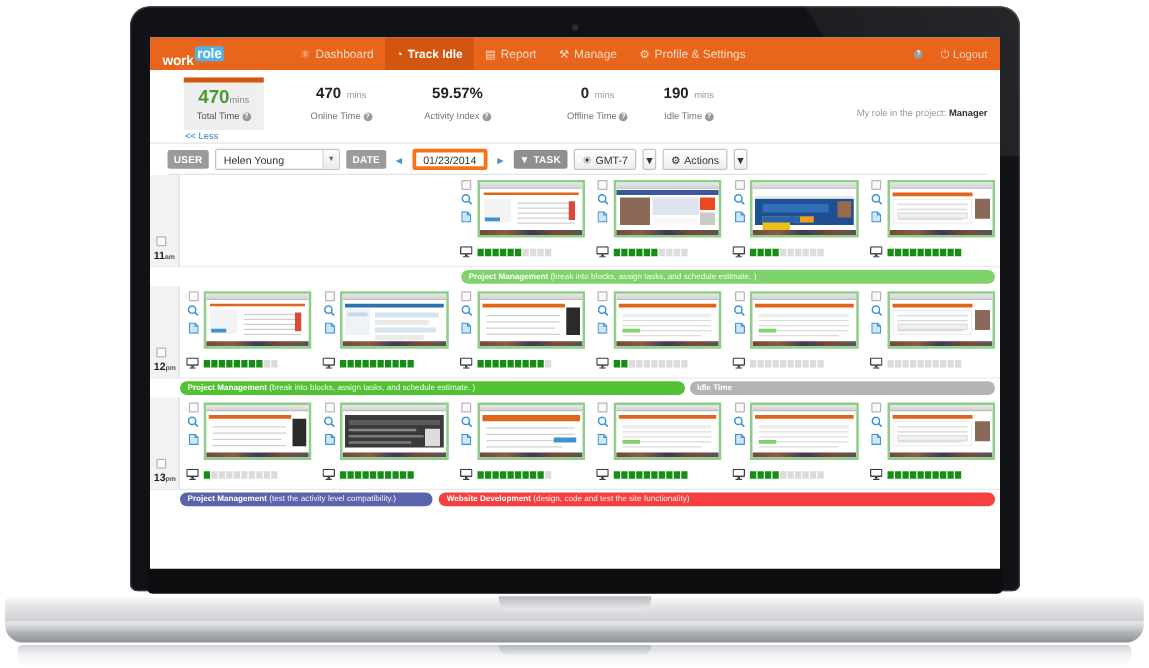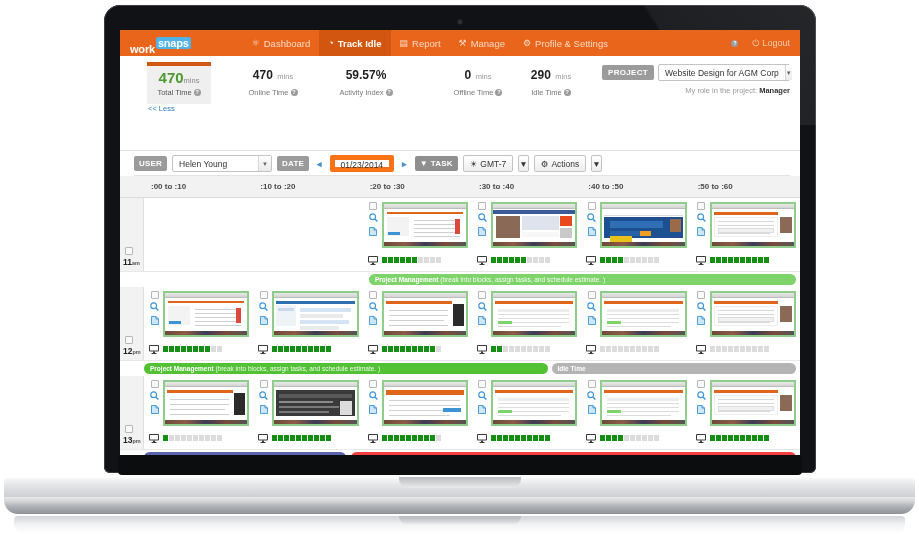--- a/index.html
+++ b/index.html
@@ -116,31 +116,31 @@
   .sel .caret {
     width: 13px; height: 15px; border-left: 1px solid #d6d6d6;
     background: linear-gradient(180deg,#fdfdfd,#eaeaea);
     display: flex; align-items: center; justify-content: center; font-size: 6px; color: #666;
   }
   .role { position: absolute; right: 10px; top: 30px; font-size: 7.5px; color: #999; }
   .role b { color: #333; }
 
   .filterbar {
     position: relative; height: 26px; border-top: 1px solid #e3e3e3;
-    display: flex; align-items: center; padding-left: 14px; gap: 5px; background: #fff; margin-top: 36px;
+    display: flex; align-items: center; padding-left: 14px; gap: 5px; background: #fff;
   }
   .ftag {
     background: #9b9b9b; color: #fff; font-size: 8px; font-weight: bold;
     padding: 3px 5px; border-radius: 2px; letter-spacing: .2px;
   }
   .ftag.icon-tag { background: #8f8f8f; display: flex; align-items: center; gap: 3px; }
   .arrowbtn { color: #4a90c4; font-size: 9px; padding: 0 3px; font-weight: bold; }
   .datebox {
-    border: 5px solid #f97316; border-radius: 2px; height: 17px; font-size: 8.5px;
-    display: flex; align-items: flex-start; padding: 0 6px; color: #333; background: #fff;
+    border: 3px solid #f97316; border-radius: 2px; height: 17px; font-size: 8.5px;
+    display: flex; align-items: center; padding: 0 6px; color: #333; background: #fff;
   }
   .btnw {
     display: flex; align-items: center; border: 1px solid #c3c3c3; border-radius: 2px; height: 17px;
     background: linear-gradient(180deg,#ffffff,#eeeeee); font-size: 8.5px; color: #333;
   }
   .btnw .txt { padding: 0 6px; display: flex; align-items: center; gap: 3px; white-space: nowrap; }
   .divider-line { position: absolute; left: 14px; right: 10px; bottom: 0; height: 1px; background: #e3e3e3; }
 
   
   .grid { position: relative; }
@@ -205,21 +205,21 @@
 
   <div class="laptop-lid">
     <div class="lid-glare"></div>
     <div class="webcam"></div>
 
     <div class="screen">
 
       <div class="topbar">
         <div class="logo">
           <span class="w1">work</span>
-            <span class="w2">snaps</span>
+            <span class="w2">role</span>
         </div>
         <div class="nav">
           <div class="nav-item">
             <span class="nav-ico">⚛</span>
             <span>Dashboard</span>
           </div>
           <div class="nav-item active">
             <span class="nav-ico">◔</span>
             <span>Track Idle</span>
           </div>
@@ -263,33 +263,26 @@
         </div>
         <div class="stat" style="left:196px;width:100px">
           <div><span class="val">59.57%</span> <span class="u"></span></div>
           <div class="lbl"><span>Activity Index</span><span class="qmark">?</span></div>
         </div>
         <div class="stat" style="left:312px;width:92px">
           <div><span class="val">0</span> <span class="u">mins</span></div>
           <div class="lbl"><span>Offline Time</span><span class="qmark">?</span></div>
         </div>
         <div class="stat" style="left:388px;width:86px">
-          <div><span class="val">290</span> <span class="u">mins</span></div>
+          <div><span class="val">190</span> <span class="u">mins</span></div>
           <div class="lbl"><span>Idle Time</span><span class="qmark">?</span></div>
         </div>
 
         <div class="less-link">&lt;&lt; Less</div>
 
-        <div class="proj-row">
-          <span class="proj-tag">PROJECT</span>
-          <div class="sel" style="width:132px">
-            <span class="txt" style="flex:1">Website Design for AGM Corp</span>
-            <span class="caret">▼</span>
-          </div>
-        </div>
         <div class="role">
           <span>My role in the project:</span>
           <b>Manager</b>
         </div>
       </div>
 
       <div class="filterbar">
         <span class="ftag">USER</span>
         <div class="sel" style="width:100px">
           <span class="txt" style="flex:1">Helen Young</span>
@@ -320,29 +313,20 @@
             <span>Actions</span>
           </span>
         </div>
         <div class="btnw">
           <span class="caret" style="border-left:none">▼</span>
         </div>
         <div class="divider-line"></div>
       </div>
 
       <div class="grid">
-        <div class="colhead">
-          <div class="gutter"></div>
-          <div class="ch">:00 to :10</div>
-          <div class="ch">:10 to :20</div>
-          <div class="ch">:20 to :30</div>
-          <div class="ch">:30 to :40</div>
-          <div class="ch">:40 to :50</div>
-          <div class="ch">:50 to :60</div>
-        </div>
         <div id="rows">
             <div class="hourrow">
               <div class="gutter">
                 <div class="hour-cb"></div>
                 <div class="hour-lbl">11<sub>am</sub></div>
               </div>
               <div class="cells">
                 <div class="cell"></div>
                 <div class="cell"></div>
                 <div class="cell">

